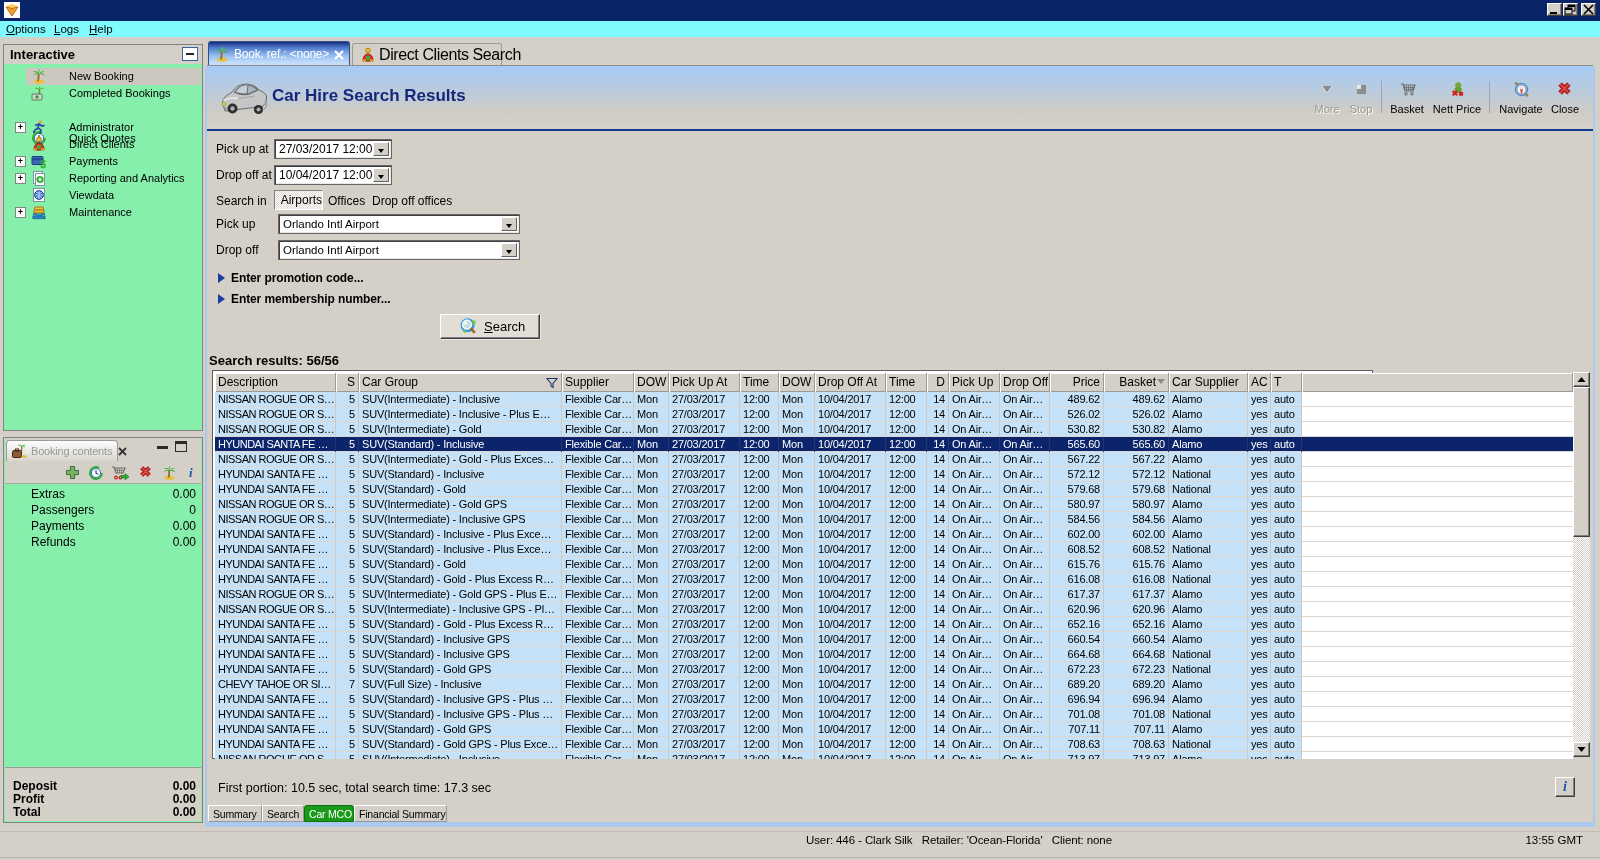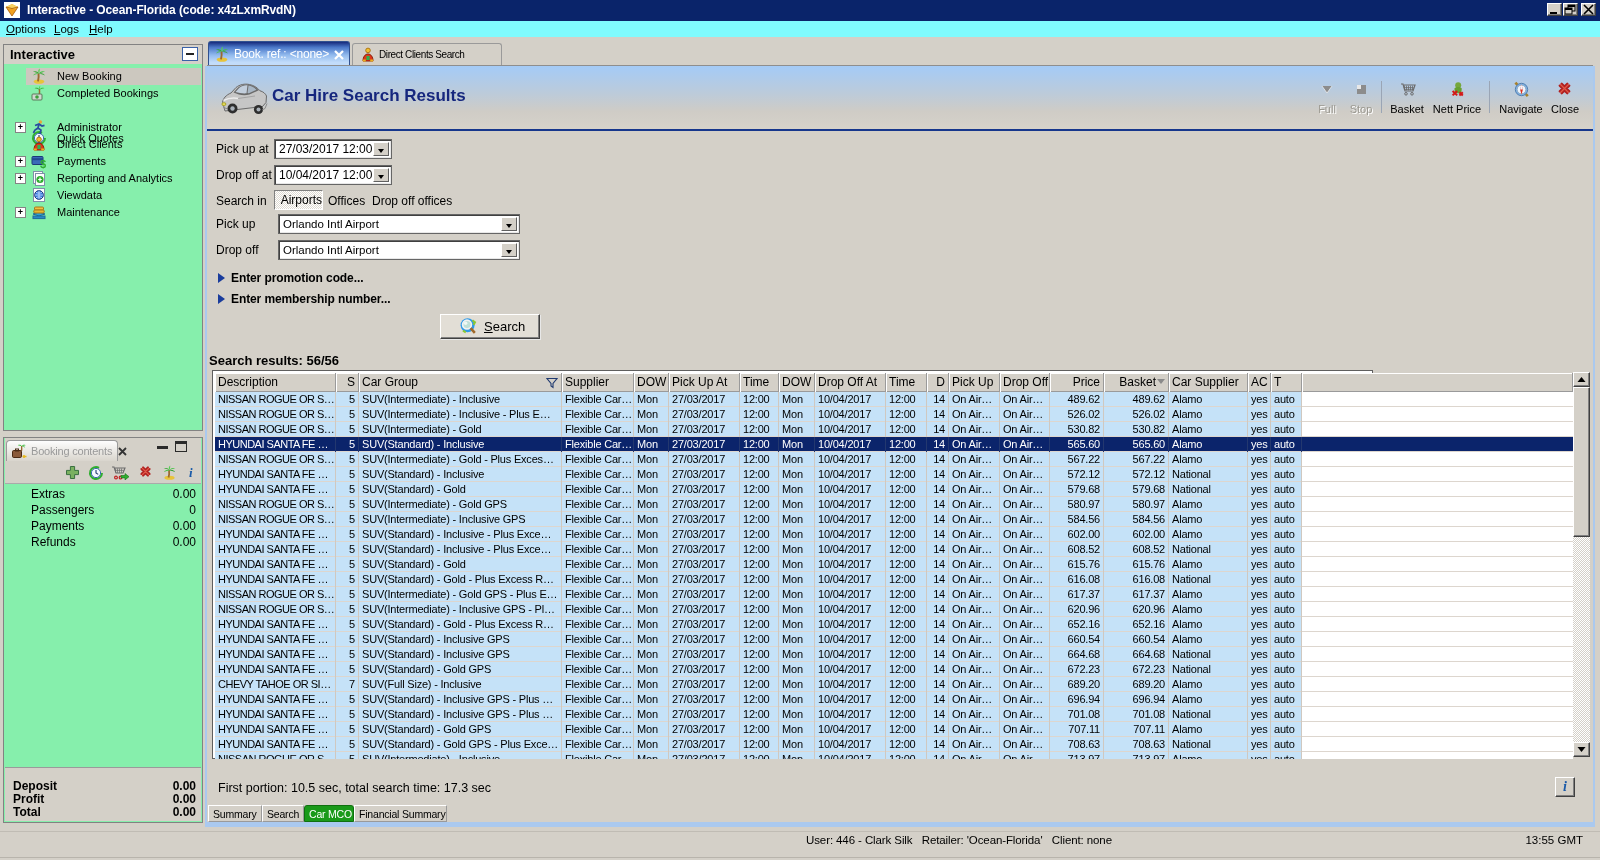--- a/index.html
+++ b/index.html
@@ -10,21 +10,21 @@
 #tbar .tt{left:27px;top:0;line-height:21px;color:#fff;font-weight:bold;font-size:12px;letter-spacing:-.1px}
 .wbtn{top:3px;width:15px;height:13px;background:#d4d0c8;border:1px solid;border-color:#fff #404040 #404040 #fff;box-shadow:inset -1px -1px 0 #808080}
 
 #menu{left:0;top:21px;width:1600px;height:16px;background:#7ffbfe}
 #menu span{position:absolute;top:0;line-height:16px;font-size:11.5px}
 u{text-decoration:underline}
 
 .panel{background:#86efac;border:1px solid #828282}
 .phead{left:0;top:0;right:0;height:19px;background:#d4d0c8;line-height:19px;font-weight:bold;font-size:13px;padding-left:6px}
 .titem{left:1px;right:1px;height:17px;line-height:17px;font-size:11px}
-.titem .lbl{position:absolute;left:52px;top:0}
+.titem .lbl{position:absolute;left:64px;top:0}
 .titem .ico{position:absolute;left:26px;top:0}
 .plus{left:10px;top:3px;width:11px;height:11px;background:#fff;border:1px solid #848484;line-height:9px;text-align:center;font-size:9px;font-weight:bold}
 
 #bk .tab{left:2px;top:2px;width:112px;height:21px;background:linear-gradient(#fdfdfd,#d9d5cd);border:1px solid #9a9a9a;border-bottom:none;border-radius:4px 4px 0 0}
 #bk .tbar2{left:1px;top:23px;right:1px;height:23px;background:#d4d0c8;border-bottom:1px solid #aaa}
 #bk .item{position:absolute;left:27px;font-size:12px}
 #bk .val{position:absolute;right:6px;font-size:12px;text-align:right}
 #bk .foot{left:1px;right:1px;bottom:1px;height:54px;background:#d4d0c8;border-top:1px solid #9a9a9a}
 
 .ttab-on{left:208px;top:41px;width:142px;height:25px;background:linear-gradient(#162a7c,#4a77c8 22%,#93bbee 55%,#c2dcfa 85%);border:1px solid #30508f;border-bottom:none;border-radius:3px 3px 0 0;color:#fff}
@@ -67,21 +67,20 @@
 .bluev{top:66px;width:2px;height:756px;background:#aac9ef}
 #sbar{left:0;top:831px;width:1600px;height:29px;background:#d4d0c8;border-top:1px solid #c0bcb4}
 .c0{left:0px;width:121px}.c1{left:121px;width:23px;text-align:right}.c2{left:144px;width:203px}.c3{left:347px;width:72px}.c4{left:419px;width:35px}.c5{left:454px;width:71px}.c6{left:525px;width:39px}.c7{left:564px;width:36px}.c8{left:600px;width:71px}.c9{left:671px;width:41px}.c10{left:712px;width:22px;text-align:right}.c11{left:734px;width:51px}.c12{left:785px;width:50px}.c13{left:835px;width:54px;text-align:right}.c14{left:889px;width:65px;text-align:right}.c15{left:954px;width:79px}.c16{left:1033px;width:23px}.c17{left:1056px;width:31px}.c18{left:1087px;width:271px}</style></head><body>
 <div class="a" id="tbar">
     <svg class="a" style="left:4px;top:2px" width="16" height="16" viewBox="0 0 16 16">
       <rect x="0" y="0" width="16" height="16" fill="#fff"></rect>
       <path d="M2 5l6-3 6 3-6 9z" fill="#f0a020"></path>
       <path d="M2 5l6-3 6 3-2.5 1.5h-7z" fill="#f8d060"></path>
       <path d="M2 5l6 1.5L14 5 8 14z" fill="none" stroke="#a85808" stroke-width=".8"></path>
     </svg>
-    <span class="a tt nw">Interactive - Ocean-Florida (code: x4zLxmRvdN)</span>
     <div class="a wbtn" style="left:1547px"><svg width="13" height="11" viewBox="0 0 13 11">
         <rect x="2" y="8" width="7" height="2" fill="#000"></rect>
       </svg></div>
     <div class="a wbtn" style="left:1563px"><svg width="13" height="11" viewBox="0 0 13 11">
         <rect x="4" y="1" width="7" height="6" fill="none" stroke="#000"></rect>
         <rect x="4" y="1" width="7" height="2" fill="#000"></rect>
         <rect x="1" y="4" width="7" height="6" fill="#d4d0c8" stroke="#000"></rect>
         <rect x="1" y="4" width="7" height="2" fill="#000"></rect>
       </svg></div>
     <div class="a wbtn" style="left:1581px"><svg width="13" height="11" viewBox="0 0 13 11">
@@ -263,21 +262,21 @@
       <path d="M2 2l8 8M10 2l-8 8" stroke="#fff" stroke-width="2.2"></path>
     </svg>
   </div>
 <div class="a ttab-off">
     <span class="a" style="left:7px;top:3px"><svg width="16" height="16" viewBox="0 0 16 16">
         <circle cx="8" cy="3.4" r="2.3" fill="#f0c030" stroke="#b07818"></circle>
         <path d="M3 14c0-4 2-7 5-7s5 3 5 7z" fill="#e03818" stroke="#8c1c08"></path>
         <rect x="6.4" y="9" width="3.2" height="4" fill="#30b050"></rect>
         <path d="M2.8 13.6h3M10.2 13.6h3" stroke="#e8b020" stroke-width="2"></path>
       </svg></span>
-    <span class="a nw" style="left:26px;top:0;line-height:22px;font-size:10px;letter-spacing:-.4px">Direct Clients Search</span>
+    <span class="a nw" style="left:26px;top:0;line-height:22px;font-size:16px;letter-spacing:-.4px">Direct Clients Search</span>
   </div>
 <div class="a bluev" style="left:205px"></div>
 <div class="a bluev" style="left:1593px"></div>
 <div class="a" id="banner"></div>
 <div class="a" id="bline"></div>
 <span class="a" style="left:221px;top:76px"><svg width="48" height="42" viewBox="0 0 48 42">
       <path d="M1.5 26.5c.5-4 3.5-7.5 8.5-9.5l5-5.5c3.8-3 8.5-4 13.5-3 4 .8 7.5 2.8 10.5 6.3 3 .8 5.5 2.7 6.5 5.2l-.5 6.5-3.5 4-37.5 4.5z" fill="#c6c6c6" stroke="#6a6a6a"></path>
       <path d="M12.5 16.5l4.5-5c3.5-2.8 7.5-3.6 11.5-2.8 3.6.8 6.6 2.4 9.3 5.5l-9.3 4.3c-5.6 1.4-11 .4-16-2z" fill="#6a6a6a"></path>
       <path d="M14.5 16l3.6-4c2.6-2.2 5.4-3 8.4-2.7l-1 8c-3.8.3-7.4-.3-11-1.3z" fill="#c2cedc"></path>
       <path d="M27.5 9.5c3 .4 5.6 1.8 8 4.3l-7.6 3.4-1.4-.2z" fill="#a8b6c4"></path>
@@ -289,21 +288,21 @@
       <circle cx="37.5" cy="33.5" r="2" fill="#aab2ba"></circle>
       <path d="M1.6 28l1.6 3.8 3 .9M46 27.5l-2 5-2.8 1.4" stroke="#8a8a8a" fill="none"></path>
       <rect x="1" y="26.8" width="3.8" height="2.6" rx="1.2" fill="#e8e060" stroke="#a8a020"></rect>
     </svg></span>
 <span class="a nw" style="left:272px;top:86px;font-size:17px;font-weight:bold;color:#16277e">Car Hire Search Results</span>
 <div class="a tbtn" style="left:1305px;width:44px">
     <svg width="16" height="16" viewBox="0 0 16 16">
       <path d="M3 5h10L8 12z" fill="#8c8c8c"></path>
       <path d="M13 5L8 12 3 5" fill="none" stroke="#fff" stroke-width=".6"></path>
     </svg>
-    <span class="cap dis nw">Full</span>
+    <span class="cap dis nw">More</span>
   </div>
 <div class="a tbtn" style="left:1339px;width:44px">
     <svg width="16" height="16" viewBox="0 0 16 16">
       <rect x="4" y="4" width="9" height="9" fill="#8c8c8c"></rect>
       <rect x="4" y="4" width="4" height="4" fill="#fff" opacity=".8"></rect>
     </svg>
     <span class="cap dis nw">Stop</span>
   </div>
 <div class="a tbtn" style="left:1385px;width:44px">
     <svg width="18" height="16" viewBox="0 0 18 16">

